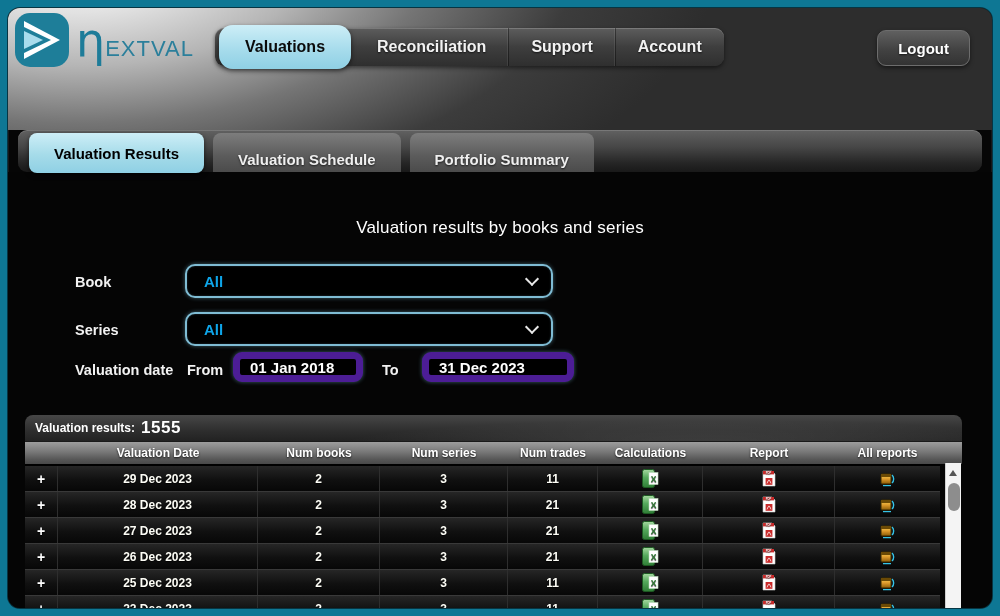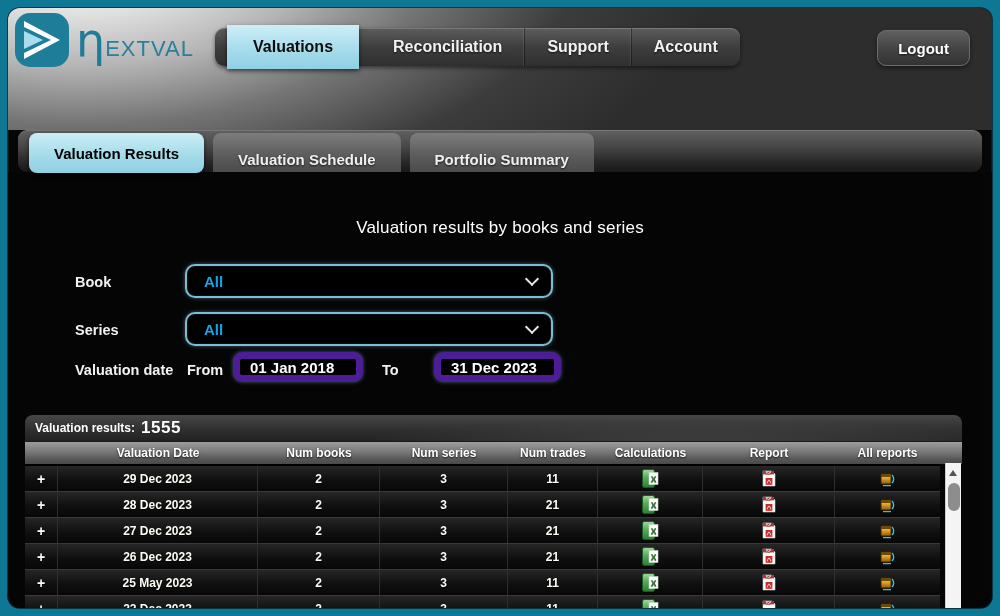--- a/index.html
+++ b/index.html
@@ -38,21 +38,21 @@
   .navitem{
     display:flex;align-items:center;padding:0 22px;
     color:#f2f2f2;font-weight:700;font-size:16px;
     text-shadow:0 1px 2px rgba(0,0,0,.7);
     border-right:1px solid rgba(0,0,0,.4);
     box-shadow:inset -1px 0 0 rgba(255,255,255,.08);
     cursor:pointer;white-space:nowrap;
   }
   .navitem:last-child{border-right:none;box-shadow:none;border-radius:0 9px 9px 0;}
   .navitem.active{
-    margin:-3px 12px;border-radius:0;padding:0 26px;
+    margin:-3px 4px;border-radius:14px;padding:0 26px;
     background:linear-gradient(180deg,#cdeef7,#a7dcec 55%,#8fd0e4);
     color:#0b0b0b;text-shadow:none;border-right:none;
     box-shadow:0 2px 5px rgba(0,0,0,.55);
   }
   .logout{
     position:absolute;right:22px;top:22px;height:34px;padding:0 20px;
     display:flex;align-items:center;
     background:linear-gradient(180deg,#606060,#424242 55%,#333333);
     border:1px solid #6d6d6d;border-radius:9px;
     color:#fff;font-weight:700;font-size:15px;text-shadow:0 1px 2px rgba(0,0,0,.7);
@@ -214,21 +214,21 @@
     <div class="flabel" style="left:67px;top:150px;">Series</div>
     <div class="sel" style="top:140px;">
       <span class="val">All</span>
       <span class="chev"></span>
     </div>
 
     <div class="flabel" style="left:67px;top:190px;">Valuation date</div>
     <div class="flabel" style="left:179px;top:190px;">From</div>
     <input class="dinput" style="left: 225px; top: 180px; width: 130px;" readonly="" value="01 Jan 2018">
     <div class="flabel" style="left:374px;top:190px;">To</div>
-    <input class="dinput" style="left: 414px; top: 180px; width: 127px; margin-left: 12px;" readonly="" value="31 Dec 2023">
+    <input class="dinput" style="left: 414px; top: 180px; width: 152px;" readonly="" value="31 Dec 2023">
 
     <div class="tablebox">
       <div class="caption">
         <span class="cap-label">Valuation results:</span>
         <span class="cap-count">1555</span>
       </div>
       <div class="thead">
         <div class="th"></div>
         <div class="th">Valuation Date</div>
         <div class="th">Num books</div>
@@ -365,21 +365,21 @@
                 <rect x="2" y="3" width="10" height="10" rx="1" fill="url(#goldg)" stroke="#3a2a00"></rect>
                 <rect x="2" y="3" width="10" height="3" fill="#6b4a05"></rect>
                 <path d="M13 4c2.2 2 2.2 6 0 8" stroke="#35c4e8" stroke-width="1.4" fill="none"></path>
                 <path d="M4 14.6h8" stroke="#35c4e8" stroke-width="1.2"></path>
               </svg>
           </div>
         </div>
 
         <div class="trow">
           <div class="td expand">+</div>
-          <div class="td">25 May 2023</div>
+          <div class="td">25 Dec 2023</div>
           <div class="td">2</div>
           <div class="td">3</div>
           <div class="td">11</div>
           <div class="td icon-cell">
             <svg width="17" height="19" viewBox="0 0 17 19">
                 <rect x="0.5" y="0.5" width="12" height="18" rx="2" fill="url(#xlsg)" stroke="#1d5a22"></rect>
                 <rect x="7" y="3.5" width="9" height="12" fill="#fff" stroke="#b9d9b9" stroke-width="0.6"></rect>
                 <text x="11.5" y="12.5" font-size="8.5" font-weight="bold" fill="#2e7d33" text-anchor="middle" font-family="Liberation Sans,sans-serif">X</text>
               </svg>
           </div>

